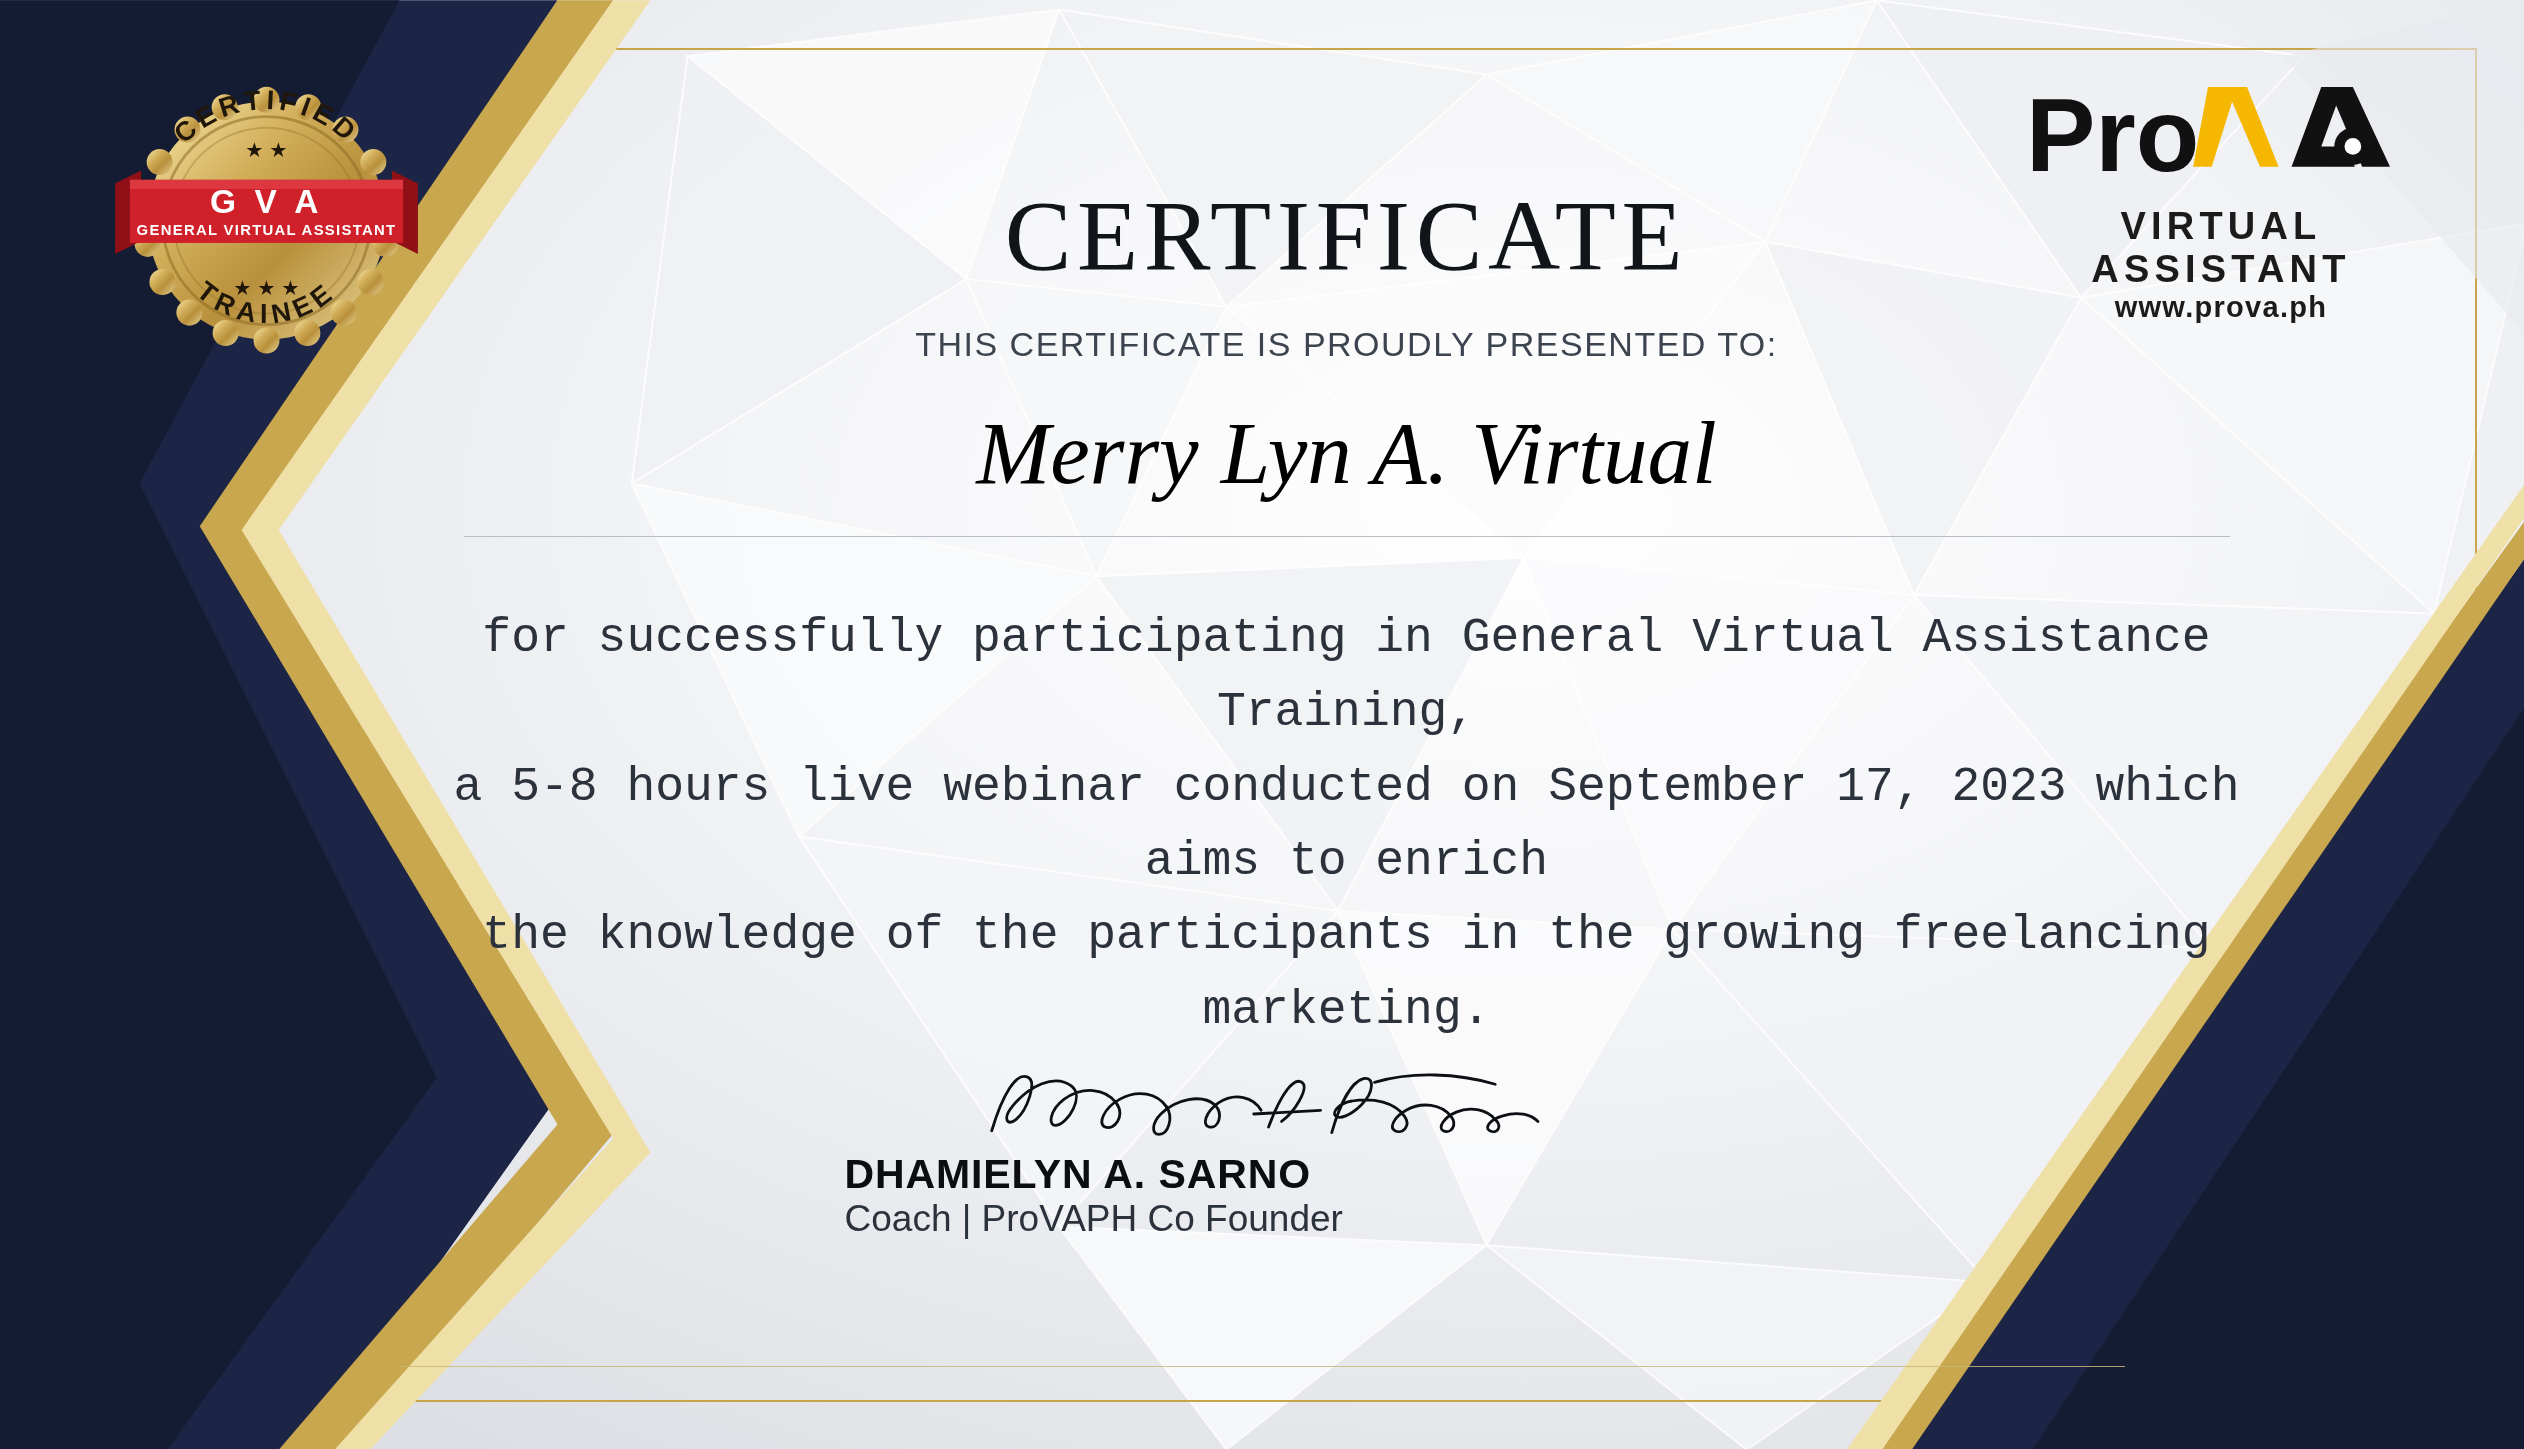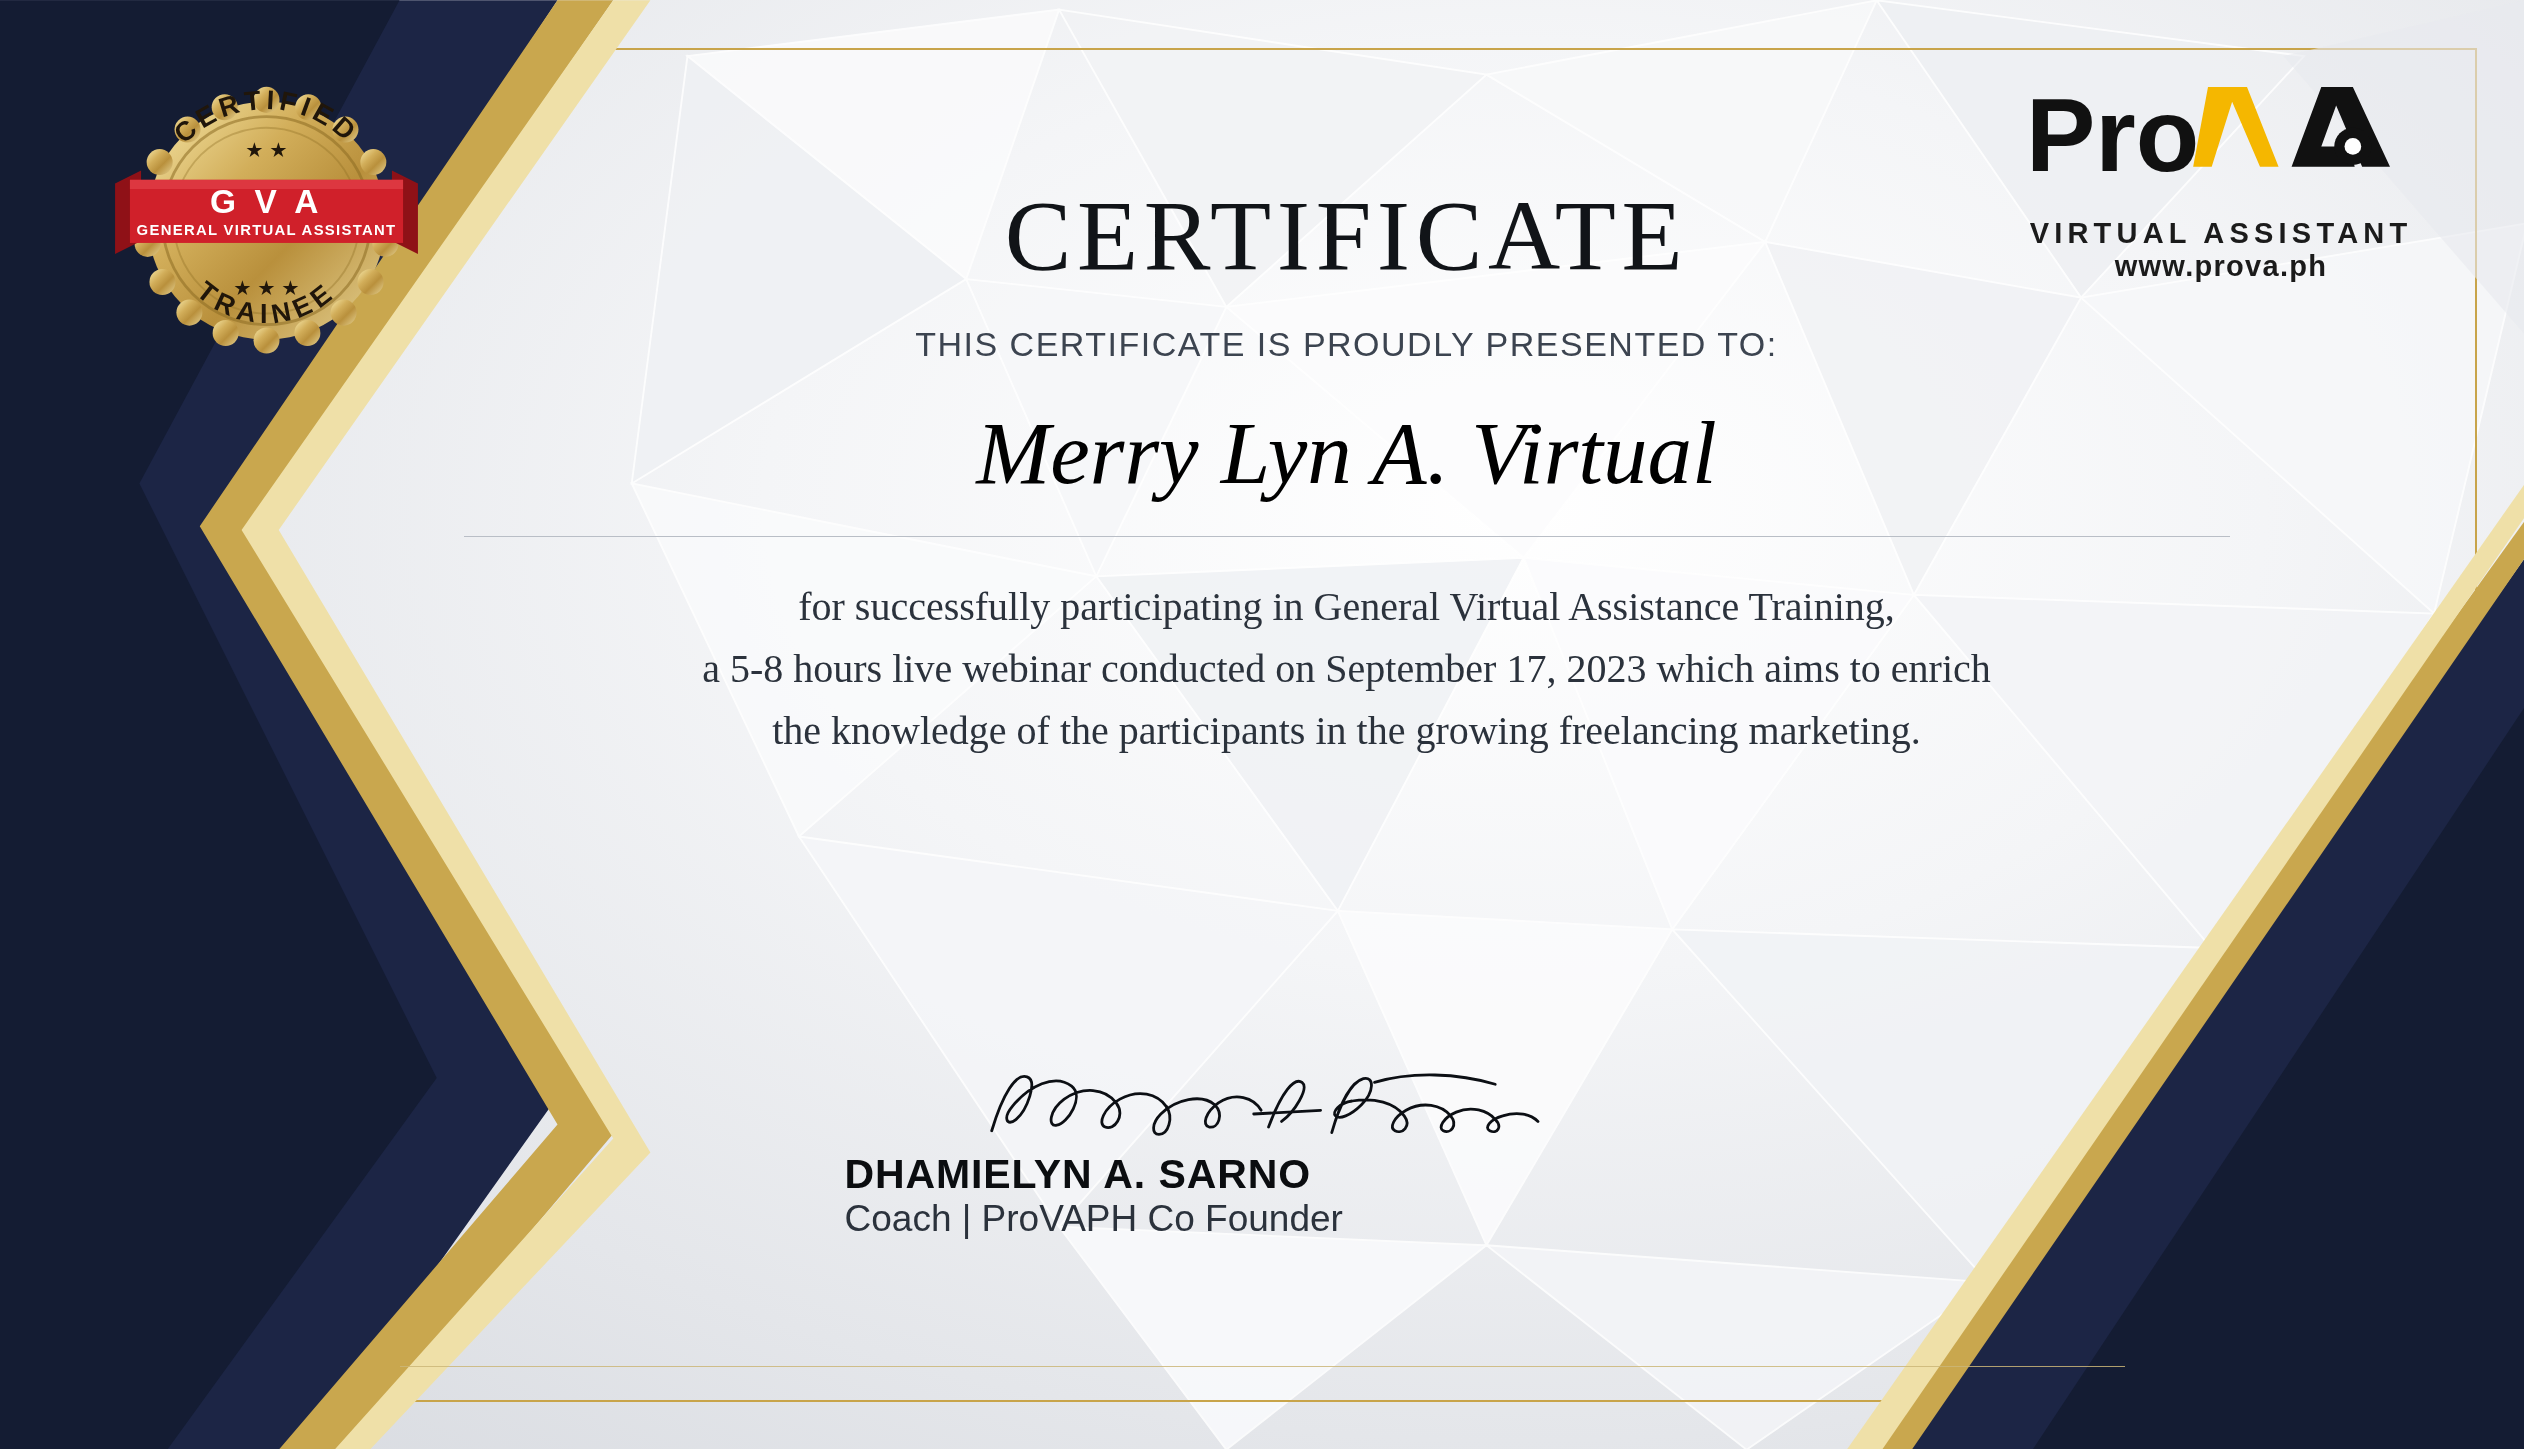--- a/index.html
+++ b/index.html
@@ -72,25 +72,25 @@
     top: 74px;
     width: 418px;
     text-align: center;
     color: #111;
   }
   .logo-mark {
     display: block;
     margin: 0 auto;
   }
   .logo-sub {
-    font-size: 29px;
+    font-size: 38px;
     letter-spacing: 5.2px;
     font-weight: 700;
     color: #1b1b1b;
-    margin-top: 13px;
+    margin-top: 1px;
   }
   .logo-url {
     font-size: 29px;
     letter-spacing: 1.3px;
     font-weight: 700;
     color: #1b1b1b;
     margin-top: 0;
   }
 
   
@@ -131,25 +131,25 @@
     line-height: 1.1;
   }
   .divider {
     width: 1766px;
     max-width: 100%;
     height: 0.9px;
     background: #b9bec6;
     margin: 33px auto 0 auto;
   }
   .body-text {
-    font-family: Liberation Serif, serif;
-    font-size: 40px;
+    font-family: Liberation Mono, monospace;
+    font-size: 48px;
     line-height: 1.55;
     color: #2b323c;
-    margin-top: 39px;
+    margin-top: 64px;
   }
 
   
   .sign-block {
     position: absolute;
     left: 50%;
     transform: translateX(-50%);
     top: 1045px;
     width: 836px;
   }

